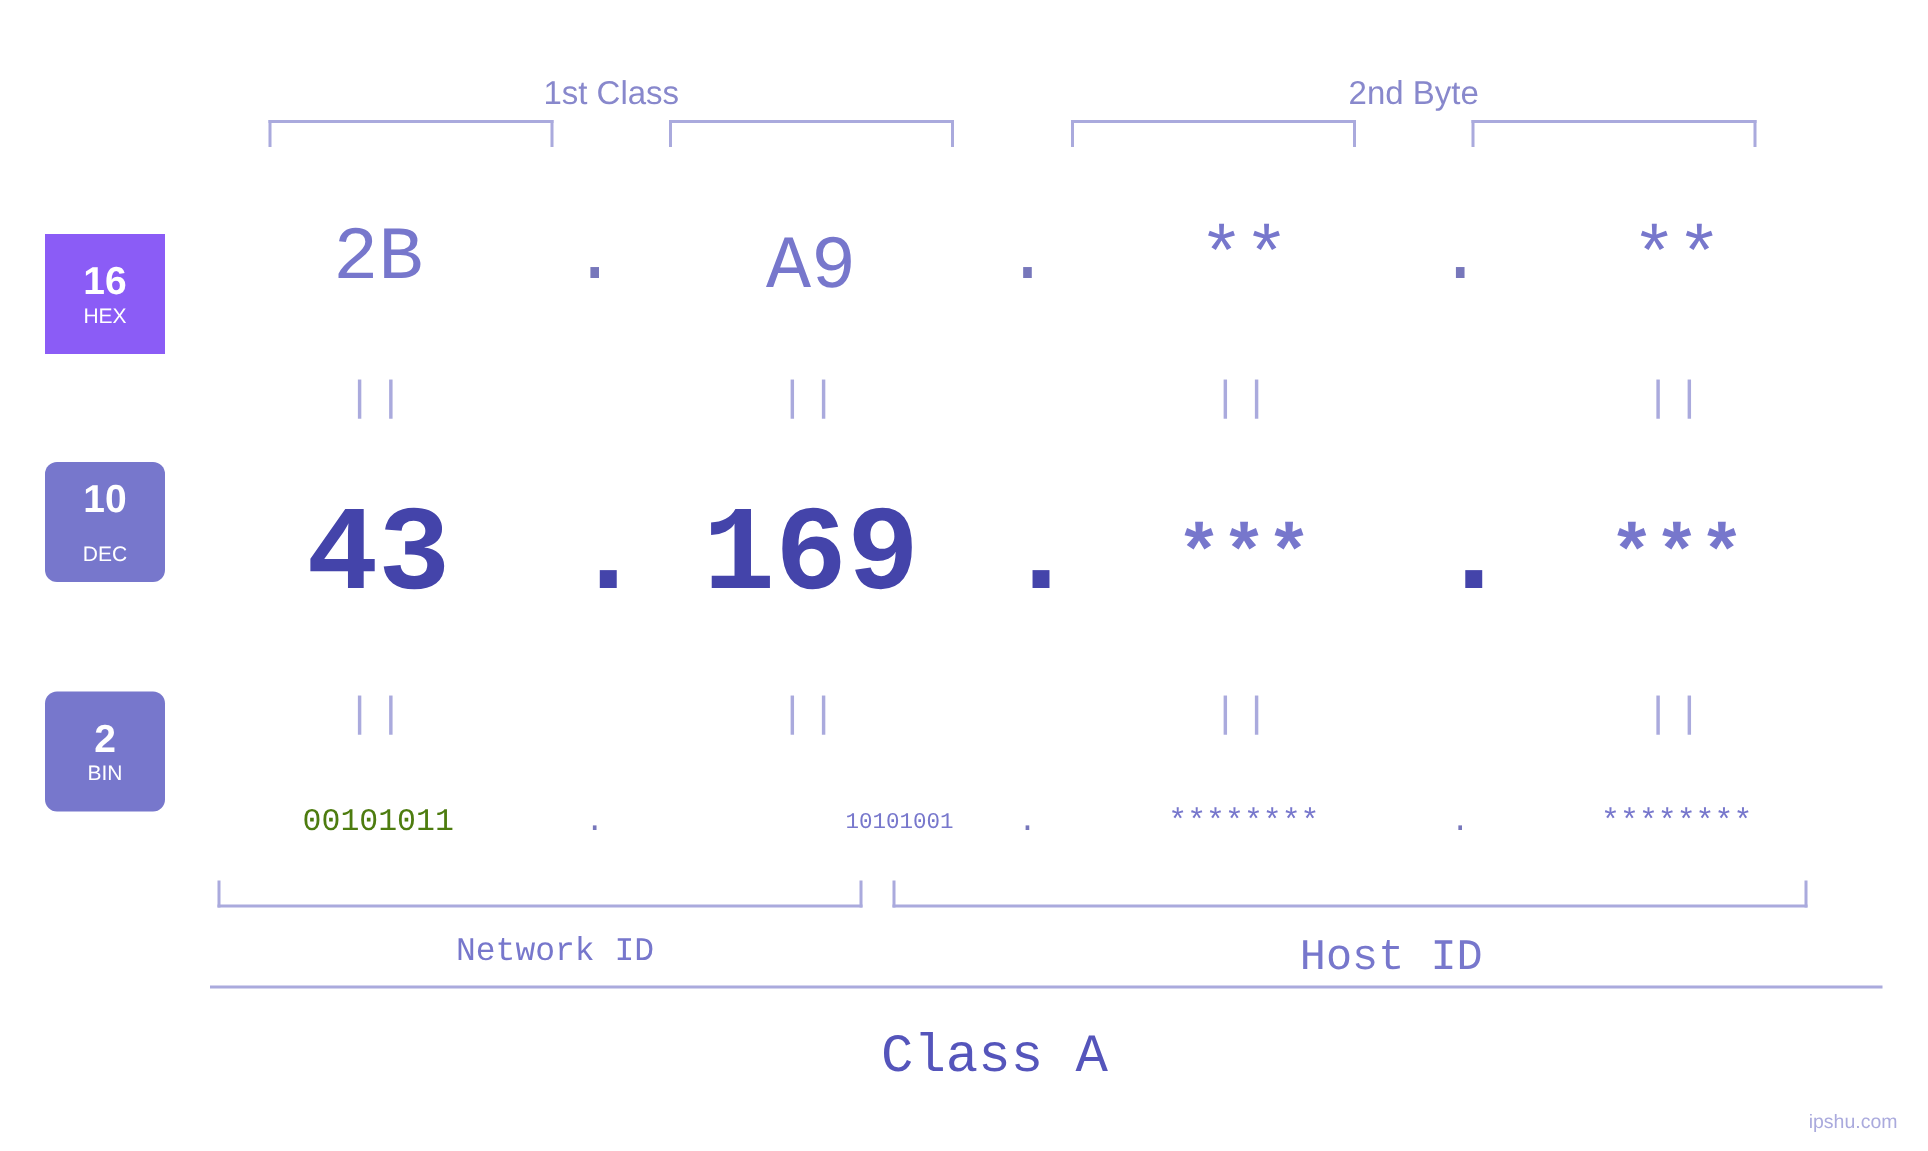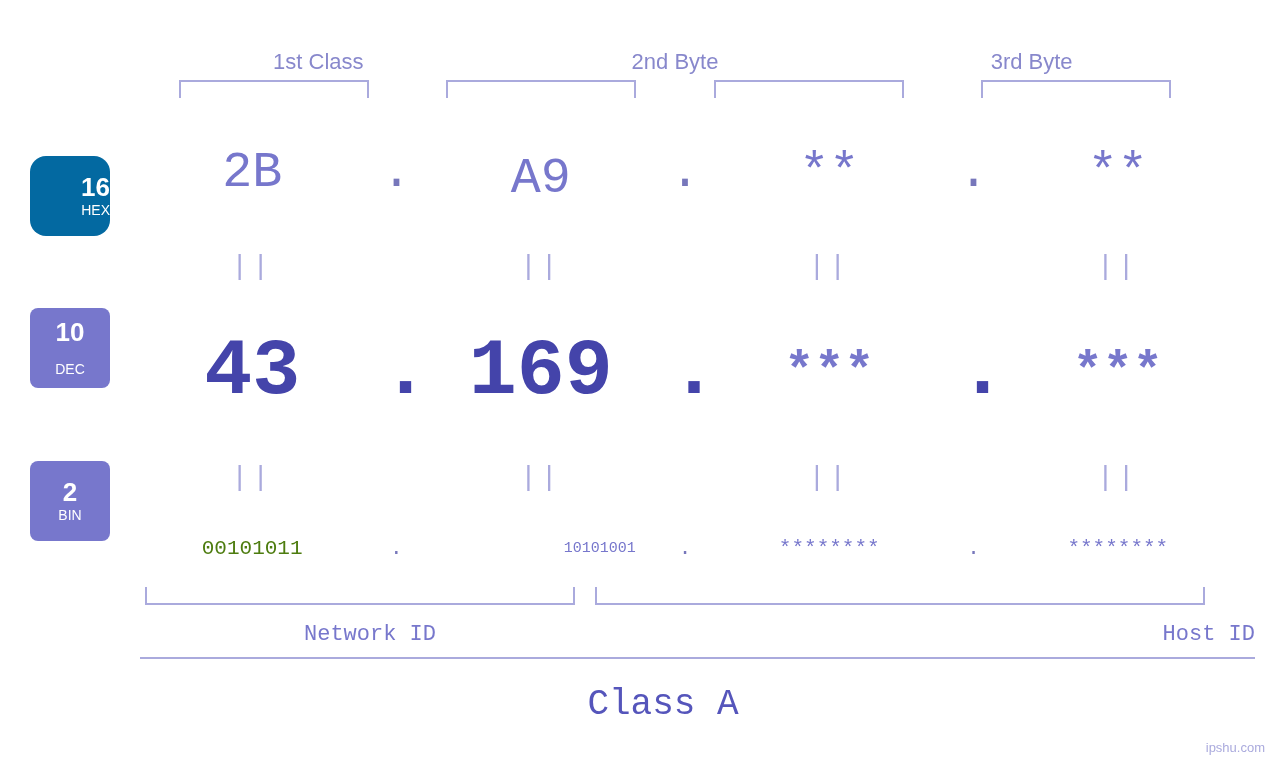--- a/index.html
+++ b/index.html
@@ -58,37 +58,36 @@
   </style>
 </head>
 <body>
 
 <div class="full-content">
 
   <div class="row-header">
     <div style="display:flex; justify-content:space-around; width:1100px; padding-right:30px;">
       <div style="width:190px; text-align:center; color:#8888cc; font-size:22px; font-family:Arial,sans-serif;">1st Class</div>
       <div style="width:190px; text-align:center; color:#8888cc; font-size:22px; font-family:Arial,sans-serif;">2nd Byte</div>
-      <div style="width:190px; text-align:center; color:#8888cc; font-size:22px; font-family:Arial,sans-serif;">3rd Byte</div>
     </div>
   </div>
 
   <div class="row-brackets-top">
     <div style="display:flex; width:1100px; justify-content:space-around; align-items:flex-start; padding-right:30px;">
       <div style="width:190px; height:18px; border:2px solid #aaaadd; border-bottom:none;"></div>
       <div style="width:190px; height:18px; border:2px solid #aaaadd; border-bottom:none;"></div>
       <div style="width:190px; height:18px; border:2px solid #aaaadd; border-bottom:none;"></div>
       <div style="width:190px; height:18px; border:2px solid #aaaadd; border-bottom:none;"></div>
     </div>
   </div>
 
   <div class="row-data">
 
     <div style="width:140px; display:flex; flex-direction:column; align-items:center; justify-content:space-around; padding:10px 0;">
-      <div style="background:#0369a1; color:white; width:80px; height:80px; border-radius:16px; display:flex; flex-direction:column; align-items:flex-end; justify-content:center; font-family:Arial,sans-serif;">
+      <div style="background:#8b5cf6; color:white; width:80px; height:80px; border-radius:0; display:flex; flex-direction:column; align-items:center; justify-content:center; font-family:Arial,sans-serif;">
         <span style="font-size:26px; font-weight:bold; line-height:1;">16</span>
         <span style="font-size:14px; margin-top:2px;">HEX</span>
       </div>
       <div style="background:#7777cc; color:white; width:80px; height:80px; border-radius:8px; display:flex; flex-direction:column; align-items:center; justify-content:center; font-family:Arial,sans-serif;">
         <span style="font-size:26px; font-weight:bold; line-height:1;">10</span>
         <span style="font-size:14px; margin-top:16px;">DEC</span>
       </div>
       <div style="background:#7777cc; color:white; width:80px; height:80px; border-radius:8px; display:flex; flex-direction:column; align-items:center; justify-content:center; font-family:Arial,sans-serif;">
         <span style="font-size:26px; font-weight:bold; line-height:1;">2</span>
         <span style="font-size:14px; margin-top:2px;">BIN</span>
@@ -156,21 +155,21 @@
       <div style="width:430px; height:18px; border:2px solid #aaaadd; border-top:none; margin-left:5px;"></div>
 
       <div style="width:20px;"></div>
 
       <div style="flex:1; height:18px; border:2px solid #aaaadd; border-top:none; margin-right:5px;"></div>
     </div>
   </div>
 
   <div class="row-id-labels" style="padding-top:5px;">
     <div style="width:460px; text-align:center; color:#7777cc; font-size:22px; font-family:'Courier New',monospace;">Network ID</div>
-    <div style="flex:1; text-align:right; color:#7777cc; font-size:22px; font-family:'Courier New',monospace; padding-right:30px;">Host ID</div>
+    <div style="flex:1; text-align:center; color:#7777cc; font-size:29px; font-family:'Courier New',monospace; padding-right:30px;">Host ID</div>
   </div>
 
   <div class="row-class" style="position:relative; padding-left:71px; padding-right:30px;">
     <div style="position:absolute; top:0; left:140px; right:30px; height:2px; background:#aaaadd;"></div>
     <div style="color:#5555bb; font-size:36px; font-family:'Courier New',monospace; padding-top:15px;">Class A</div>
   </div>
 
 </div>
 
 <div style="position:absolute; bottom:12px; right:20px; color:#aaaadd; font-size:13px; font-family:Arial,sans-serif;">ipshu.com</div>

